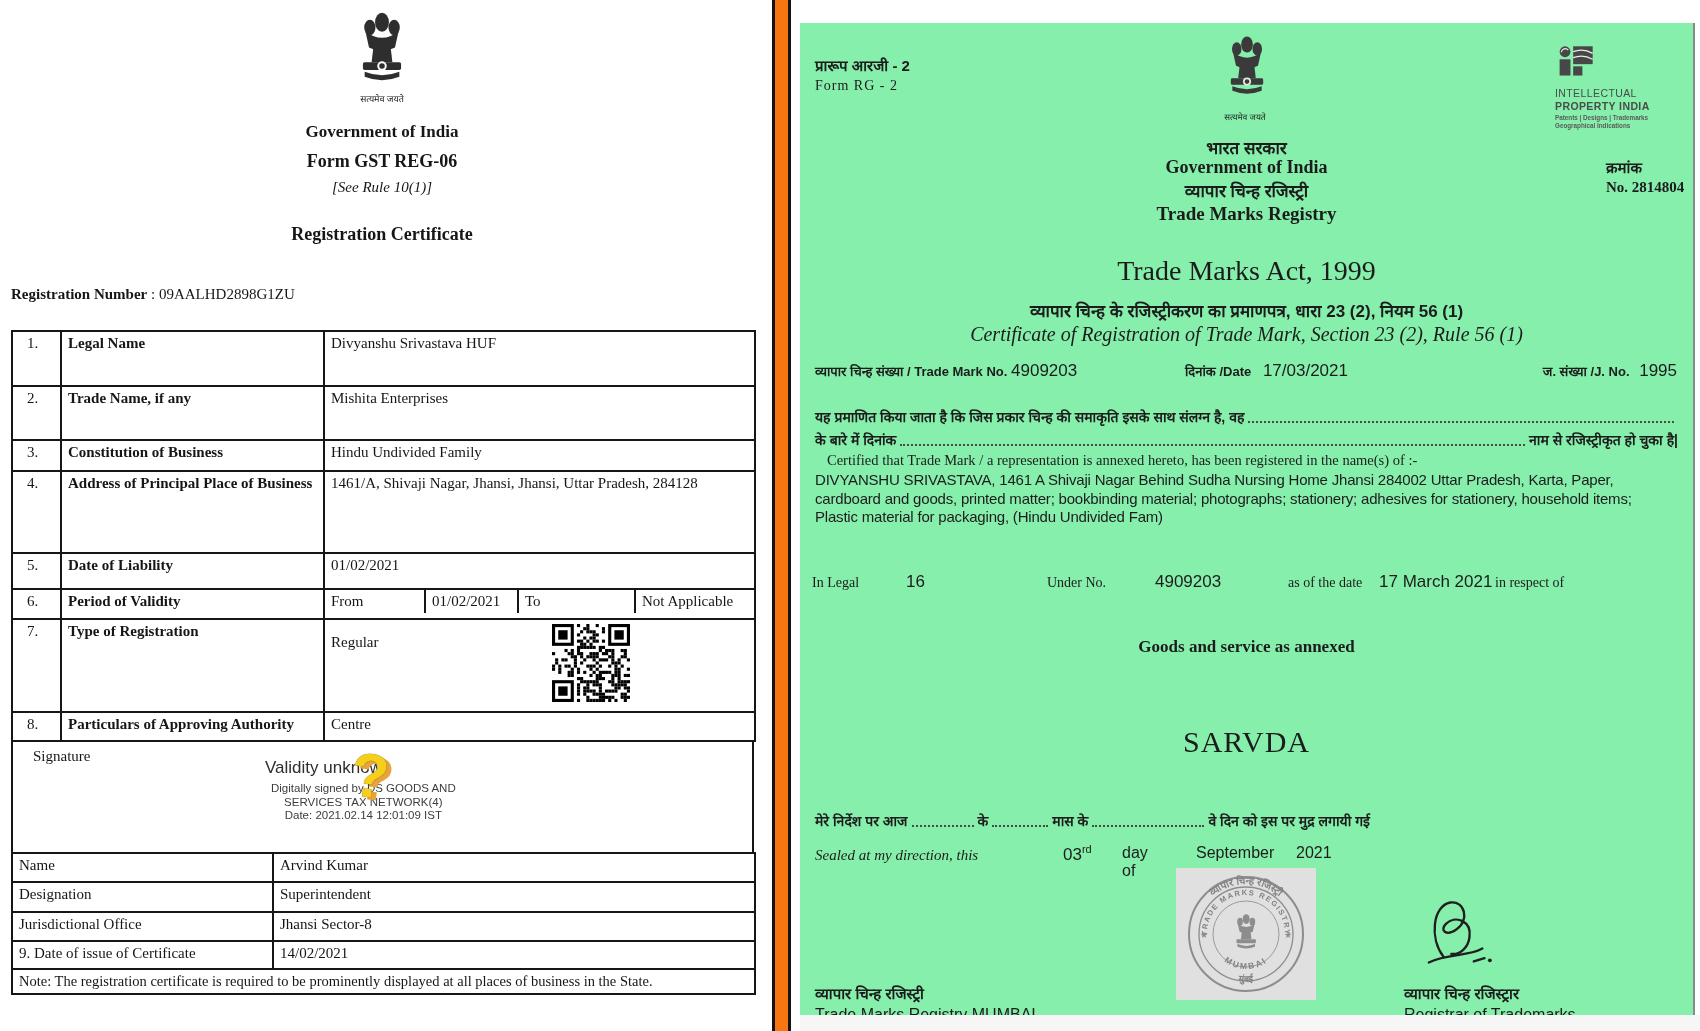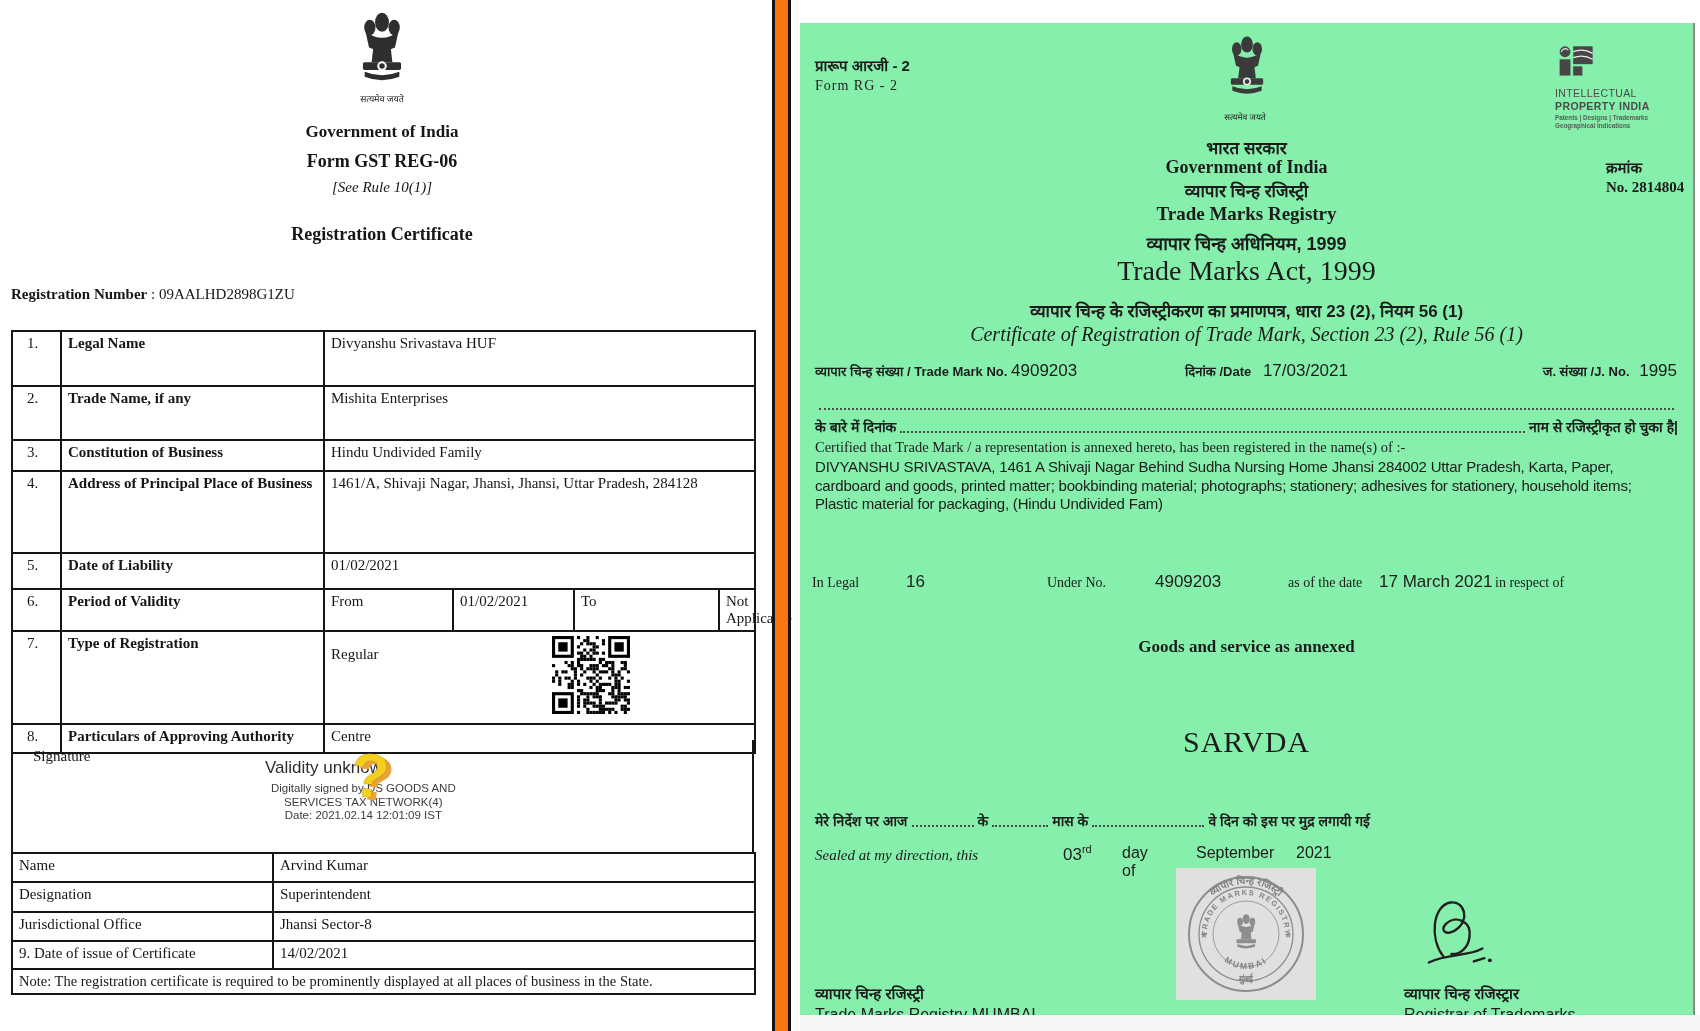--- a/index.html
+++ b/index.html
@@ -6,21 +6,21 @@
   body{width:1700px;height:1031px;background:#ffffff;position:relative;overflow:hidden;
        font-family:"Liberation Serif", serif;color:#161616;}
   .abs{position:absolute;}
   
   .ldoc{position:absolute;left:0;top:0;width:770px;height:1031px;background:#ffffff;}
   .lcenter{left:0;width:764px;text-align:center;}
   .gtable{border-collapse:collapse;table-layout:fixed;width:743px;}
   .gtable td{border:2px solid #161616;padding:3px 6px;vertical-align:top;font-size:15px;line-height:17px;}
   .gtable td.lbl{font-weight:bold;}
   .gtable td.num{text-align:left;padding-left:14px;}
-  .subgrid{display:grid;grid-template-columns:99px 93px 117px auto;height:100%;gap:28px;}
+  .subgrid{display:grid;grid-template-columns:99px 93px 117px auto;height:100%;}
   .subgrid div{border-left:2px solid #161616;padding:3px 6px;font-size:15px;}
   .subgrid div:first-child{border-left:none;}
   .sigbox{position:absolute;left:11px;top:740px;width:739px;height:112px;
           border-left:2px solid #161616;border-right:2px solid #161616;font-size:15px;}
   .digi{font-family:"Liberation Sans", sans-serif;color:#3c3c3c;font-size:11.5px;line-height:13.5px;text-align:center;}
   .qmark{font-family:"Liberation Sans", sans-serif;font-weight:bold;font-size:62px;line-height:60px;}
   
   .divider{position:absolute;left:772px;top:0;width:13px;height:1031px;background:#f87612;
            border-left:3px solid #141414;border-right:3px solid #141414;}
   
@@ -417,48 +417,48 @@
   <div class="abs" style="left:755px;top:91px;font-size:6.3px;font-weight:bold;color:#5a5a5a;">Patents | Designs | Trademarks</div>
   <div class="abs" style="left:755px;top:99px;font-size:6.3px;font-weight:bold;color:#5a5a5a;">Geographical Indications</div>
 
   <div class="abs hi" style="left:806px;top:134px;font-size:15px;">क्रमांक</div>
   <div class="abs serif" style="left:806px;top:156px;font-size:15px;font-weight:bold;">No. 2814804</div>
 
   <div class="abs rcenter hi" style="top:113px;font-size:17px;">भारत सरकार</div>
   <div class="abs rcenter serif" style="top:134px;font-size:18px;font-weight:bold;">Government of India</div>
   <div class="abs rcenter hi" style="top:156px;font-size:17px;">व्यापार चिन्ह रजिस्ट्री</div>
   <div class="abs rcenter serif" style="top:180px;font-size:19px;font-weight:bold;">Trade Marks Registry</div>
-  <div class="abs rcenter hi" style="top:208px;font-size:18px;">व्यापार चिन्ह अधिनियम, 1999</div>
   <div class="abs rcenter serif" style="top:232px;font-size:28px;">Trade Marks Act, 1999</div>
   <div class="abs rcenter hi" style="top:276px;font-size:17px;">व्यापार चिन्ह के रजिस्ट्रीकरण का प्रमाणपत्र, धारा 23 (2), नियम 56 (1)</div>
   <div class="abs rcenter serif" style="top:300px;font-size:20px;font-style:italic;">Certificate of Registration of Trade Mark, Section 23 (2), Rule 56 (1)</div>
 
   <div class="abs" style="left:15px;top:338px;font-size:13px;">
     <span class="hi">व्यापार चिन्ह संख्या / Trade Mark No.</span>
     <span style="font-size:17px;">4909203</span>
   </div>
   <div class="abs" style="left:385px;top:338px;font-size:13px;">
     <span class="hi">दिनांक /Date</span>
     <span style="font-size:17px;margin-left:8px;">17/03/2021</span>
   </div>
   <div class="abs" style="right:16px;top:338px;font-size:13px;">
     <span class="hi">ज. संख्या /J. No.</span>
     <span style="font-size:17px;margin-left:6px;">1995</span>
   </div>
 
   <div class="abs" style="left:15px;top:384px;width:863px;">
     <div class="dotline">
+      <span>यह प्रमाणित किया जाता है कि जिस प्रकार चिन्ह की समाकृति इसके साथ संलग्न है, वह</span>
       <span class="dots"></span>
     </div>
     <div class="dotline" style="margin-top:4px;">
       <span>के बारे में दिनांक</span>
       <span class="dots"></span>
       <span>नाम से रजिस्ट्रीकृत हो चुका है|</span>
     </div>
-    <div class="serif" style="font-size:14.5px;margin-top:3px;">Certified that Trade Mark / a representation is annexed hereto, has been registered in the name(s) of :-</div>
+    <div class="serif" style="font-size:14.5px;margin-top:3px;margin-left:12px;">Certified that Trade Mark / a representation is annexed hereto, has been registered in the name(s) of :-</div>
     <div style="font-size:15px;line-height:18.5px;margin-top:2px;letter-spacing:-0.2px;">DIVYANSHU SRIVASTAVA, 1461 A Shivaji Nagar Behind Sudha Nursing Home Jhansi 284002 Uttar Pradesh, Karta, Paper, cardboard and goods, printed matter; bookbinding material; photographs; stationery; adhesives for stationery, household items; Plastic material for packaging, (Hindu Undivided Fam)</div>
   </div>
 
   <div class="abs serif" style="left:12px;top:552px;font-size:14px;">In Legal</div>
   <div class="abs" style="left:106px;top:549px;font-size:17px;">16</div>
   <div class="abs serif" style="left:247px;top:552px;font-size:14px;">Under No.</div>
   <div class="abs" style="left:355px;top:549px;font-size:17px;">4909203</div>
   <div class="abs serif" style="left:488px;top:552px;font-size:14px;">as of the date</div>
   <div class="abs" style="left:579px;top:549px;font-size:17px;">17 March 2021</div>
   <div class="abs serif" style="left:695px;top:552px;font-size:14px;">in respect of</div>

